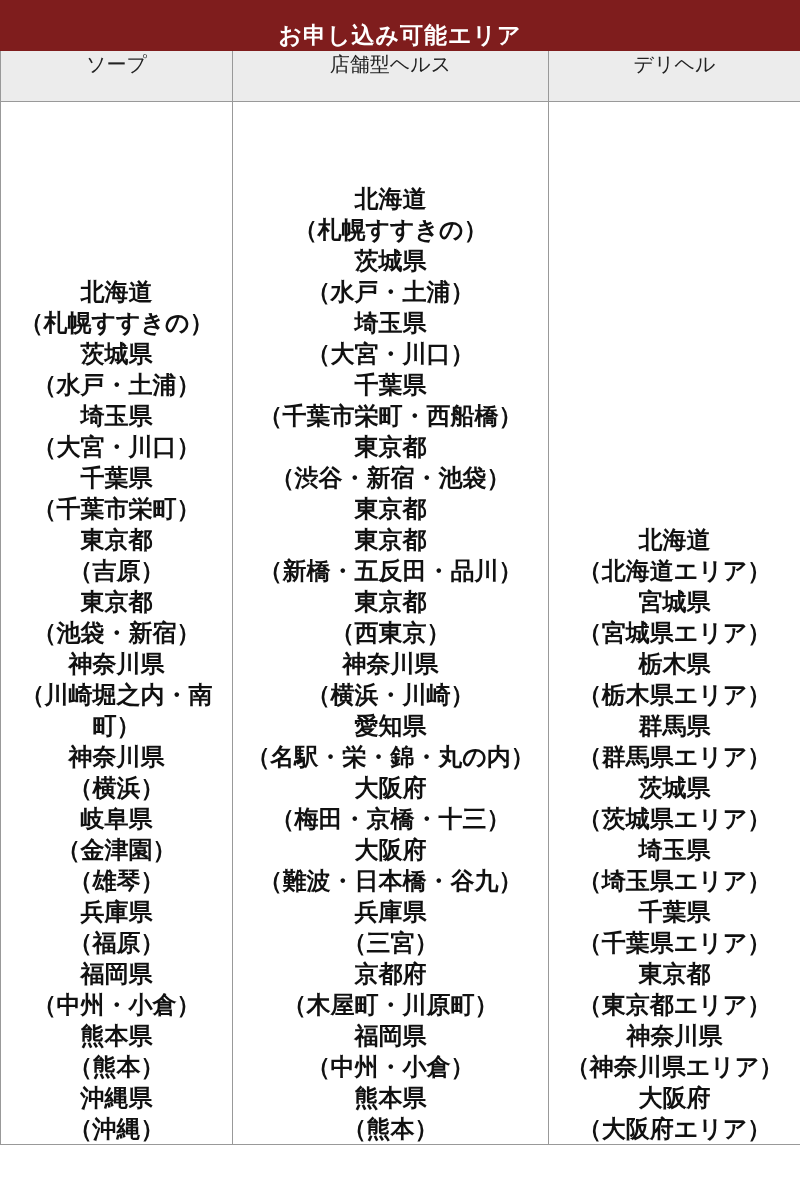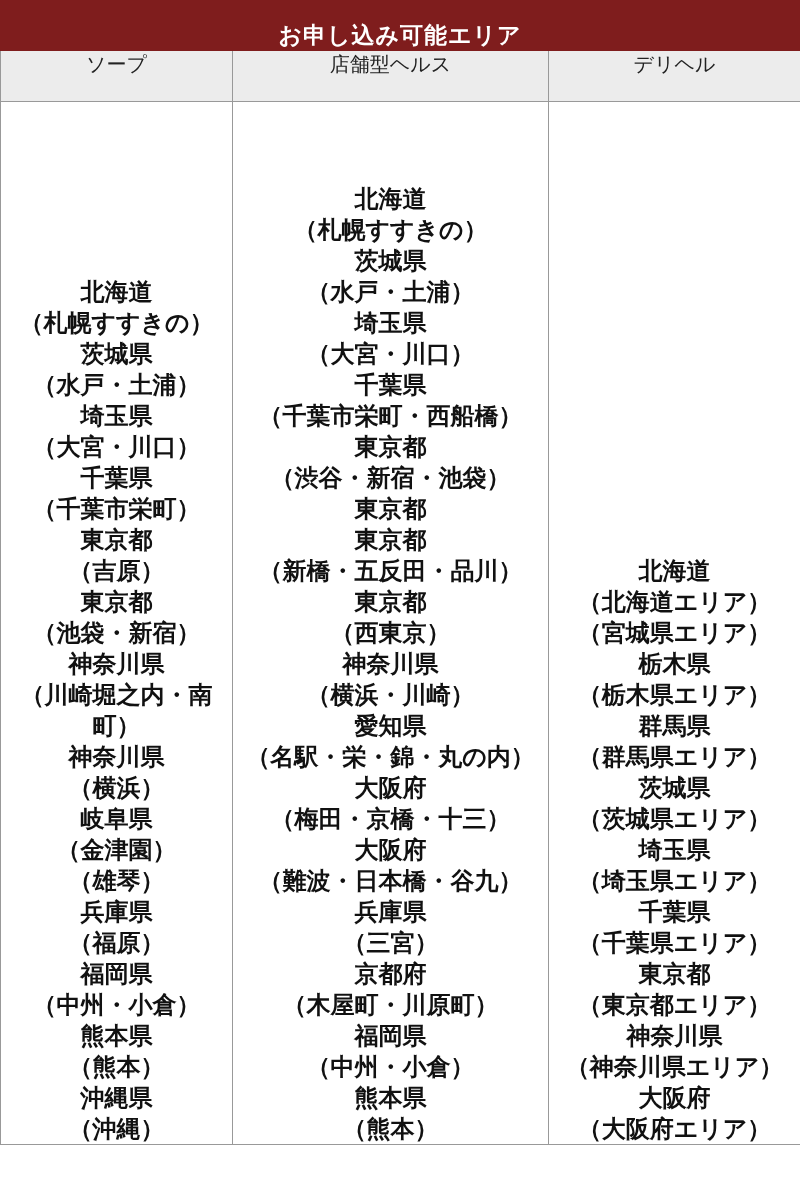--- a/index.html
+++ b/index.html
@@ -122,20 +122,21 @@
           <div class="area-name">京都府</div>
           <div class="area-note">（木屋町・川原町）</div>
           <div class="area-name">福岡県</div>
           <div class="area-note">（中州・小倉）</div>
           <div class="area-name">熊本県</div>
           <div class="area-note">（熊本）</div>
         </div>
       <div class="cell body-cell col-2">
           <div class="area-name">北海道</div>
           <div class="area-note">（北海道エリア）</div>
+          <div class="area-name">宮城県</div>
           <div class="area-note">（宮城県エリア）</div>
           <div class="area-name">栃木県</div>
           <div class="area-note">（栃木県エリア）</div>
           <div class="area-name">群馬県</div>
           <div class="area-note">（群馬県エリア）</div>
           <div class="area-name">茨城県</div>
           <div class="area-note">（茨城県エリア）</div>
           <div class="area-name">埼玉県</div>
           <div class="area-note">（埼玉県エリア）</div>
           <div class="area-name">千葉県</div>

